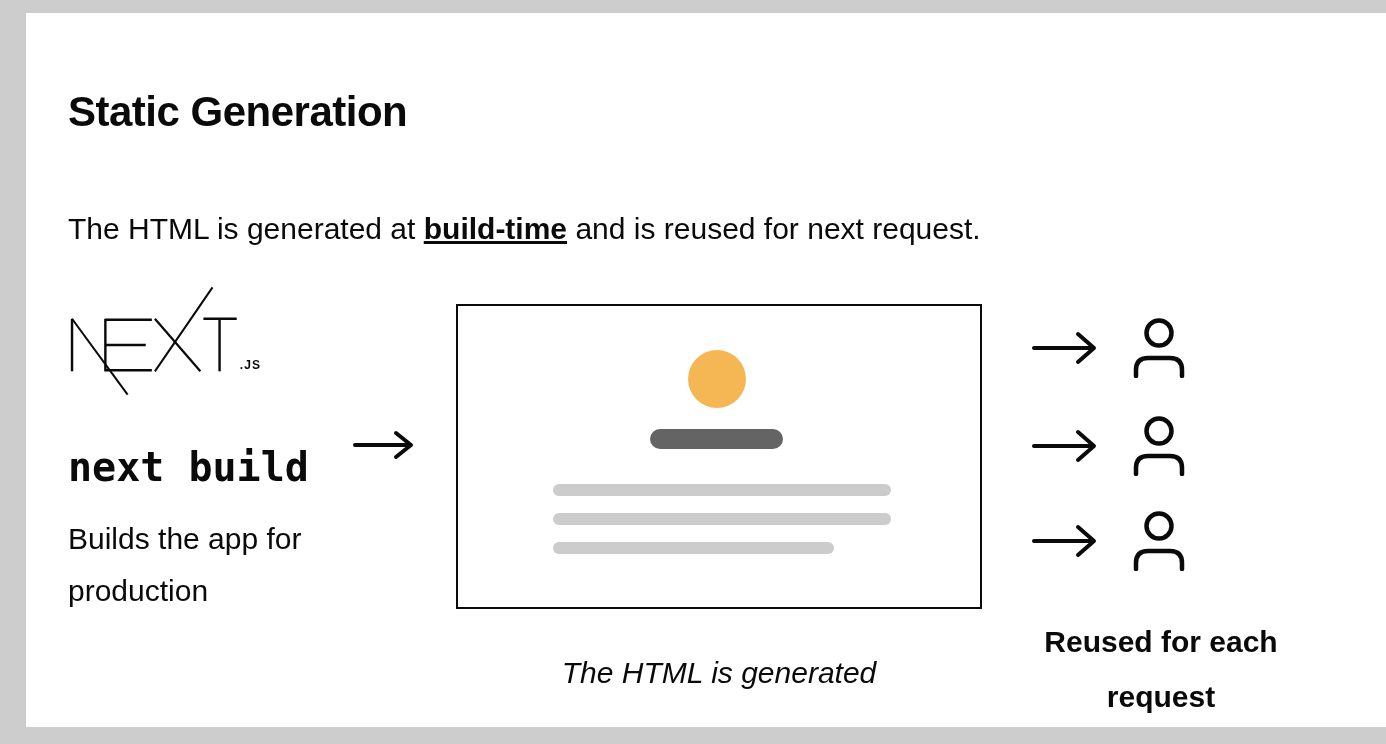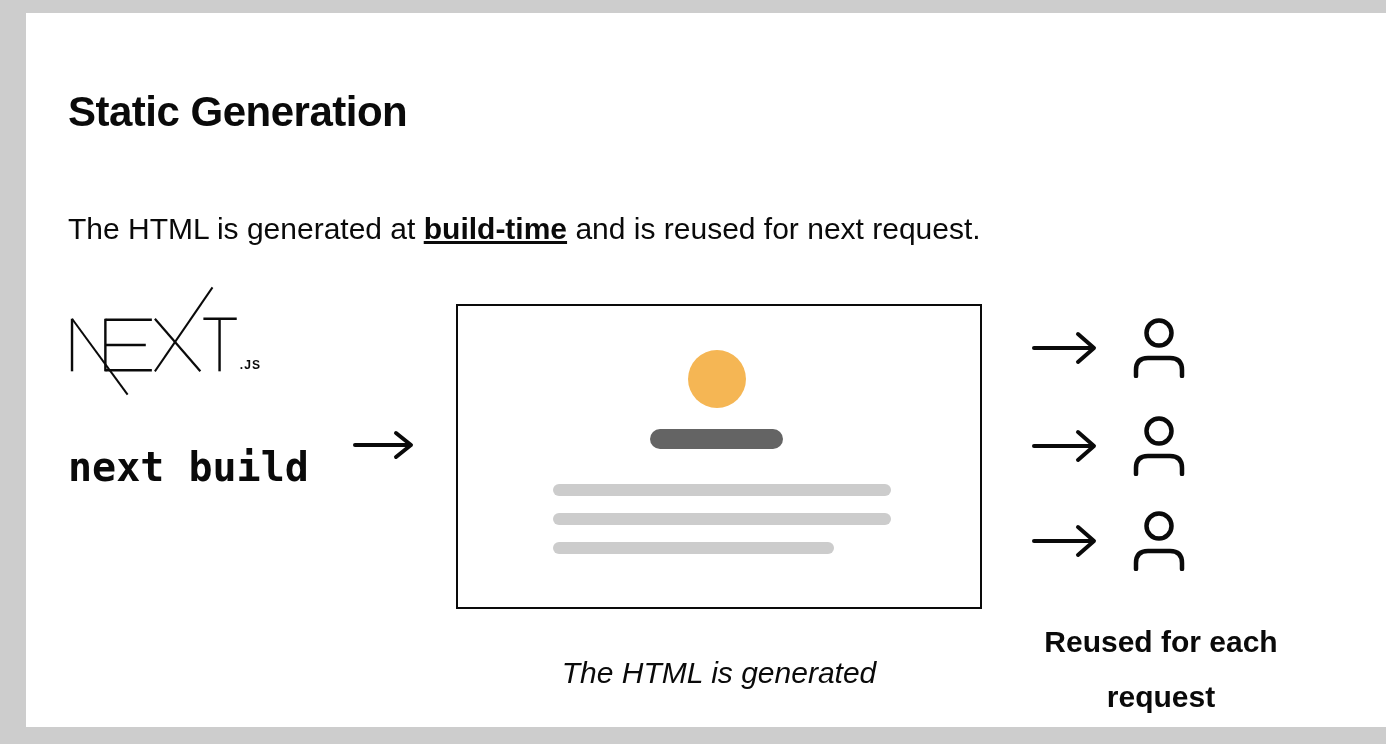--- a/index.html
+++ b/index.html
@@ -104,20 +104,21 @@
     <text x="168" y="83" font-size="12" font-weight="600" letter-spacing="1" fill="#0a0a0a" font-family="Liberation Sans, sans-serif">.JS</text>
   </svg>
 
   <div class="abs build-command">next build</div>
 
   <svg class="abs build-arrow" width="62" height="36" viewBox="0 0 62 36">
     <line class="arrow-stroke" x1="2" y1="18" x2="56" y2="18"></line>
     <polyline class="arrow-stroke" points="43,6 58,18 43,30"></polyline>
   </svg>
 
+  <div class="abs build-desc">Builds the app for production</div>
 
   <div class="abs preview-box">
     <div class="avatar-ph"></div>
     <div class="titlebar-ph"></div>
     <div class="line-ph l1"></div>
     <div class="line-ph l2"></div>
     <div class="line-ph l3"></div>
   </div>
 
   <div class="abs preview-caption">The HTML is generated</div>

